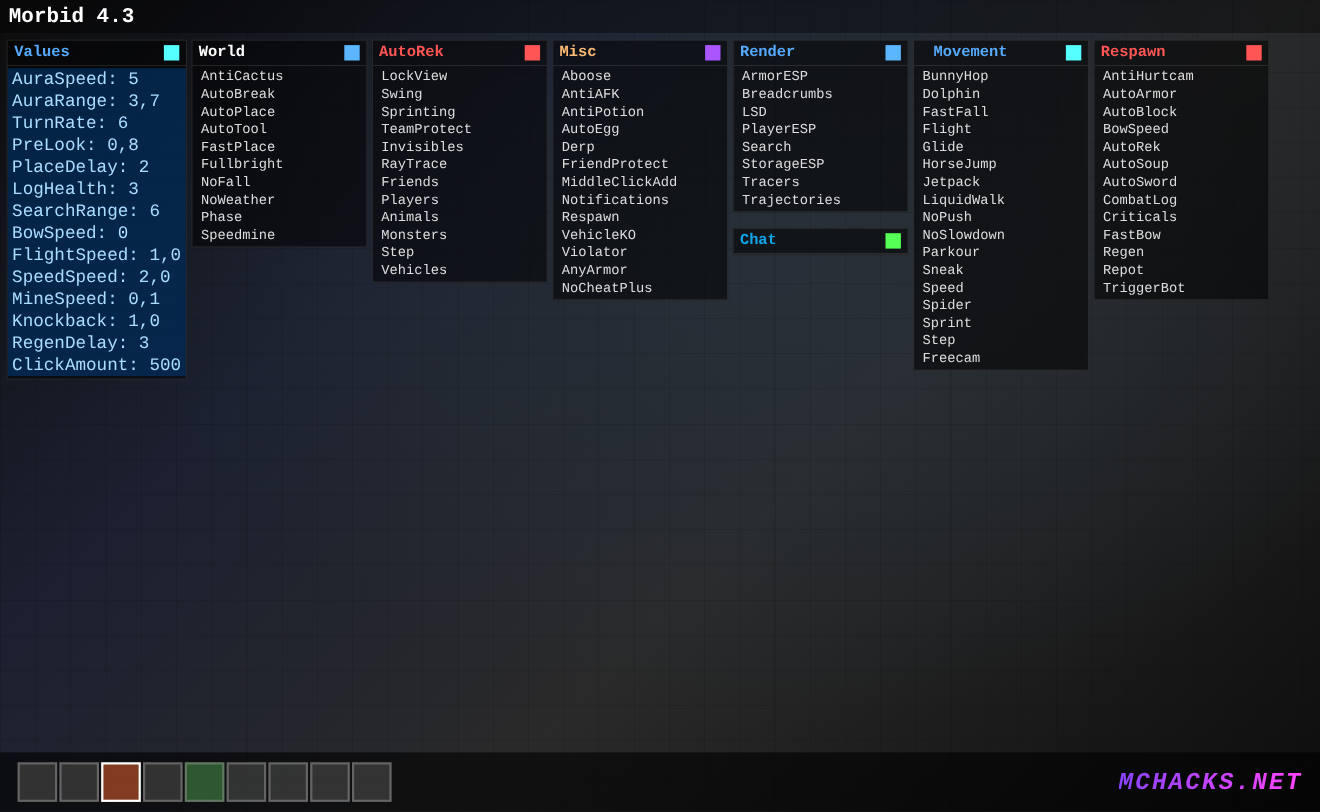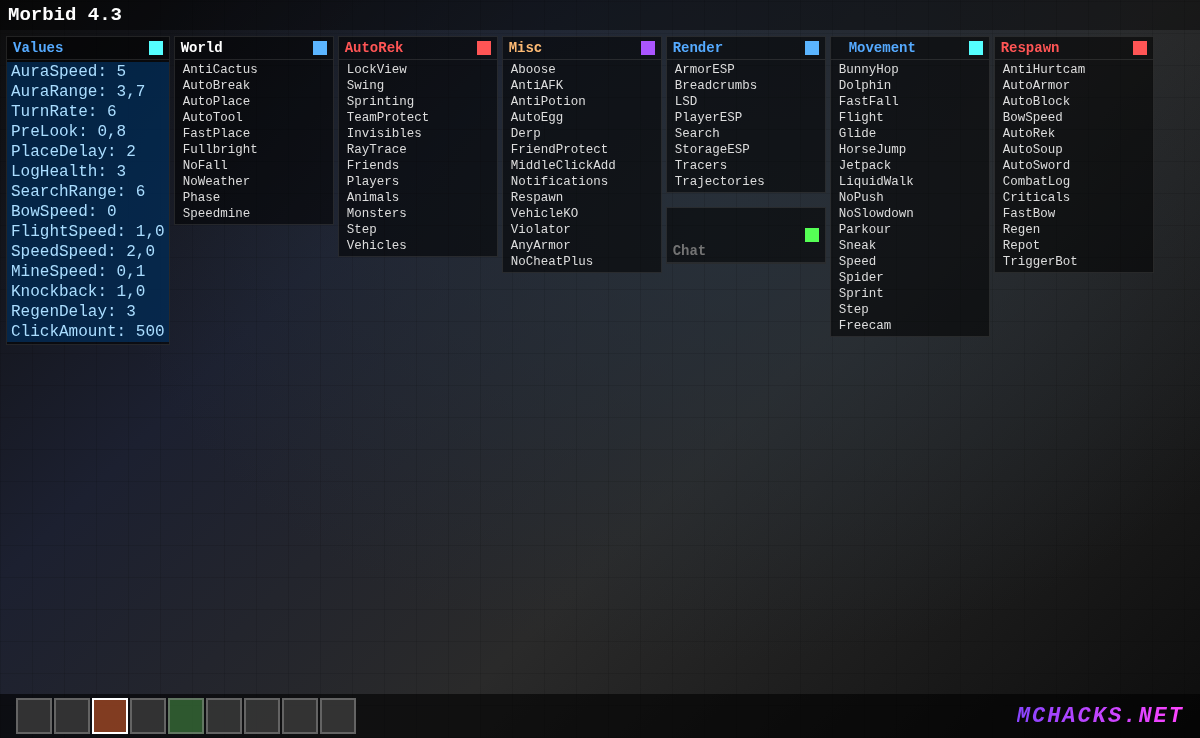--- a/index.html
+++ b/index.html
@@ -98,24 +98,24 @@
       font-size: 16px;
     }
     
     .values-panel .panel-title { color: #55aaff; }
     .world-panel .panel-title { color: #ffffff; }
     .autorek-panel .panel-title { color: #ff5555; }
     .misc-panel .panel-title { color: #fdba74; }
     .render-panel .panel-title { color: #55aaff; }
     .movement-panel .panel-title { color: #55aaff; margin-left: 12px; }
     .combat-panel .panel-title { color: #ff5555; }
-    .chat-panel .panel-title { color: #737373; margin-top: 32px; }
+    .chat-panel .panel-title { color: #0ea5e9; }
 
     .bottom-bar {
-      height: 44px;
+      height: 54px;
       background: rgba(0,0,0,0.6);
       display: flex;
       align-items: center;
       justify-content: space-between;
       padding: 0 16px;
       font-family: Liberation Mono, monospace;
     }
     .hotbar {
       display: flex;
       gap: 2px;

